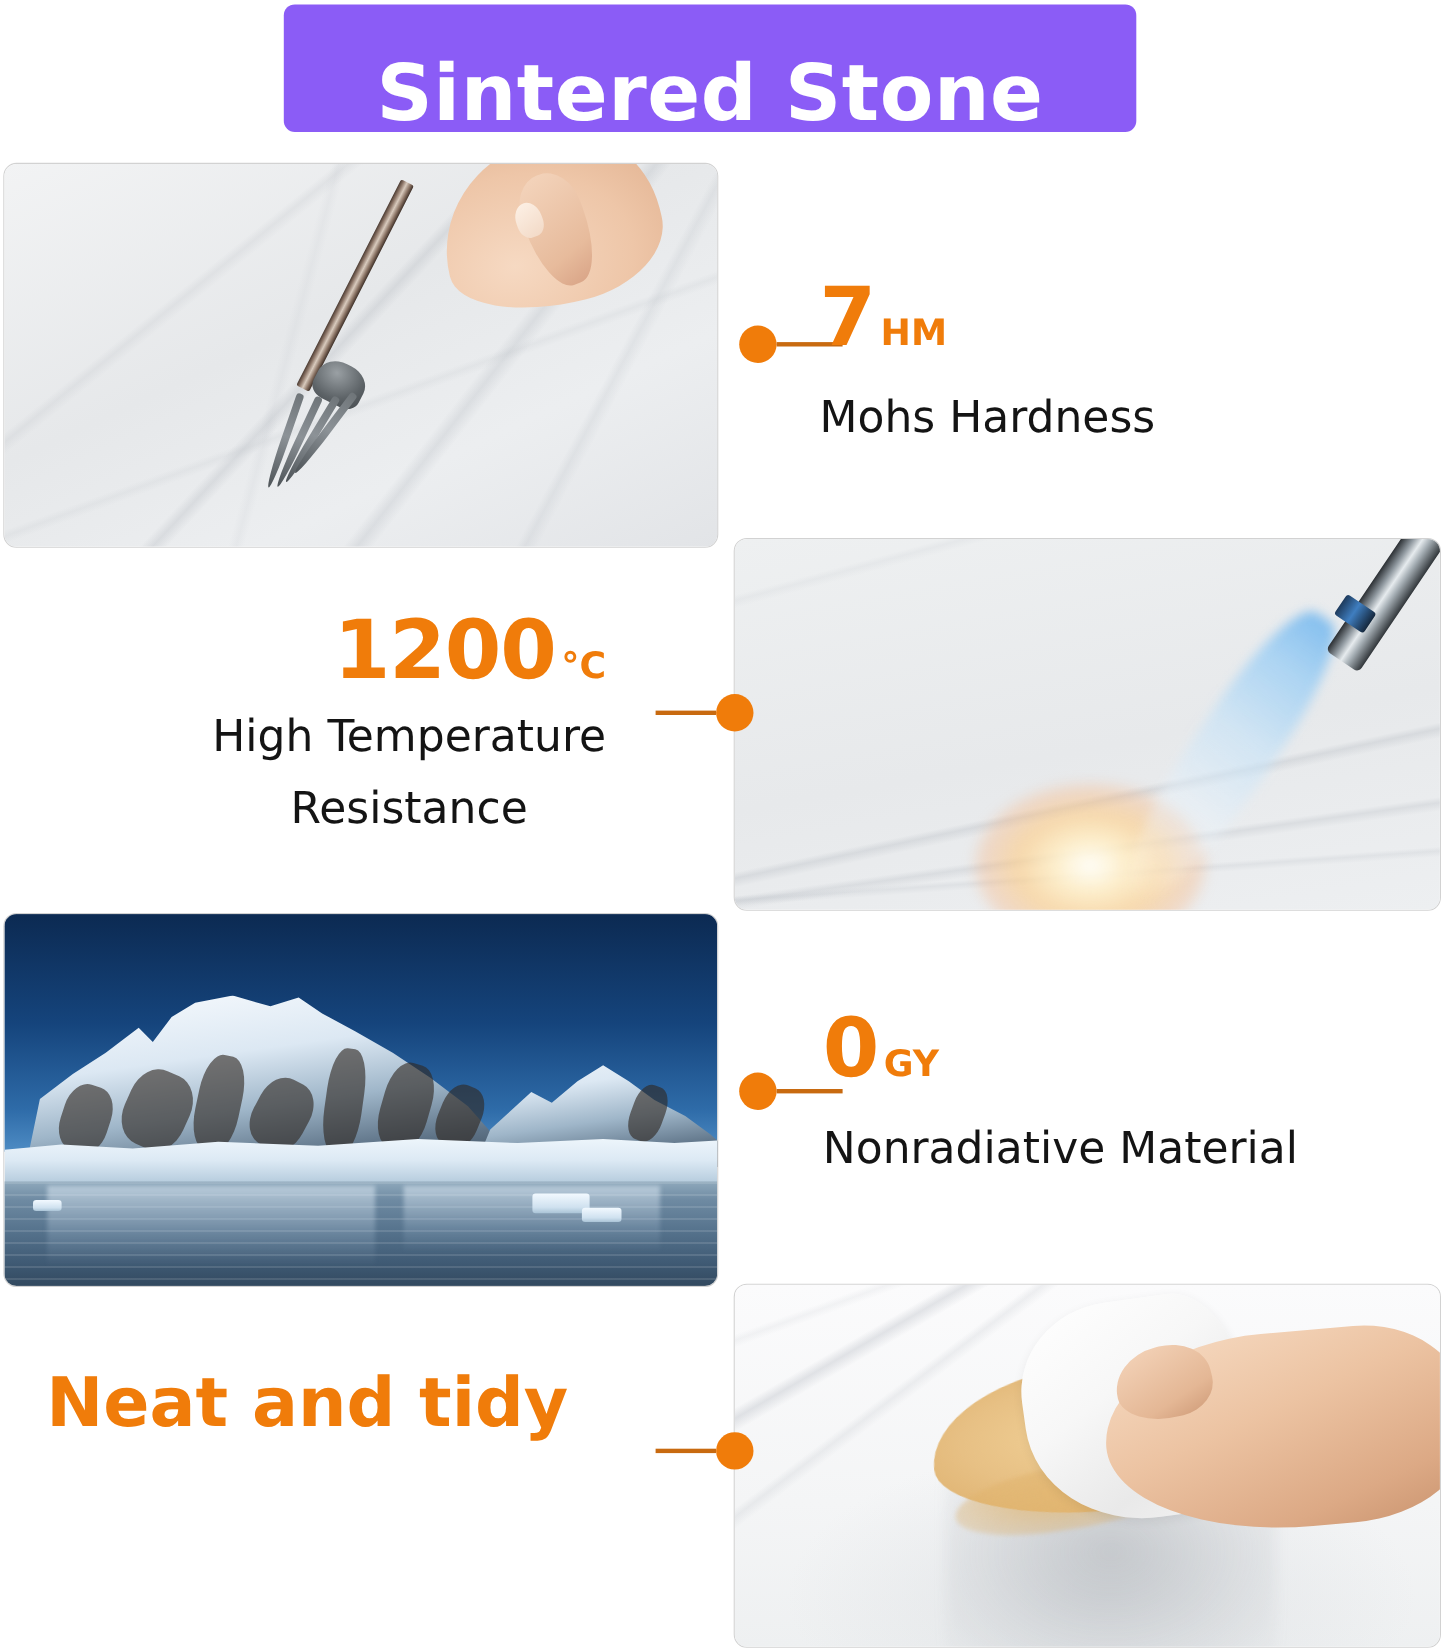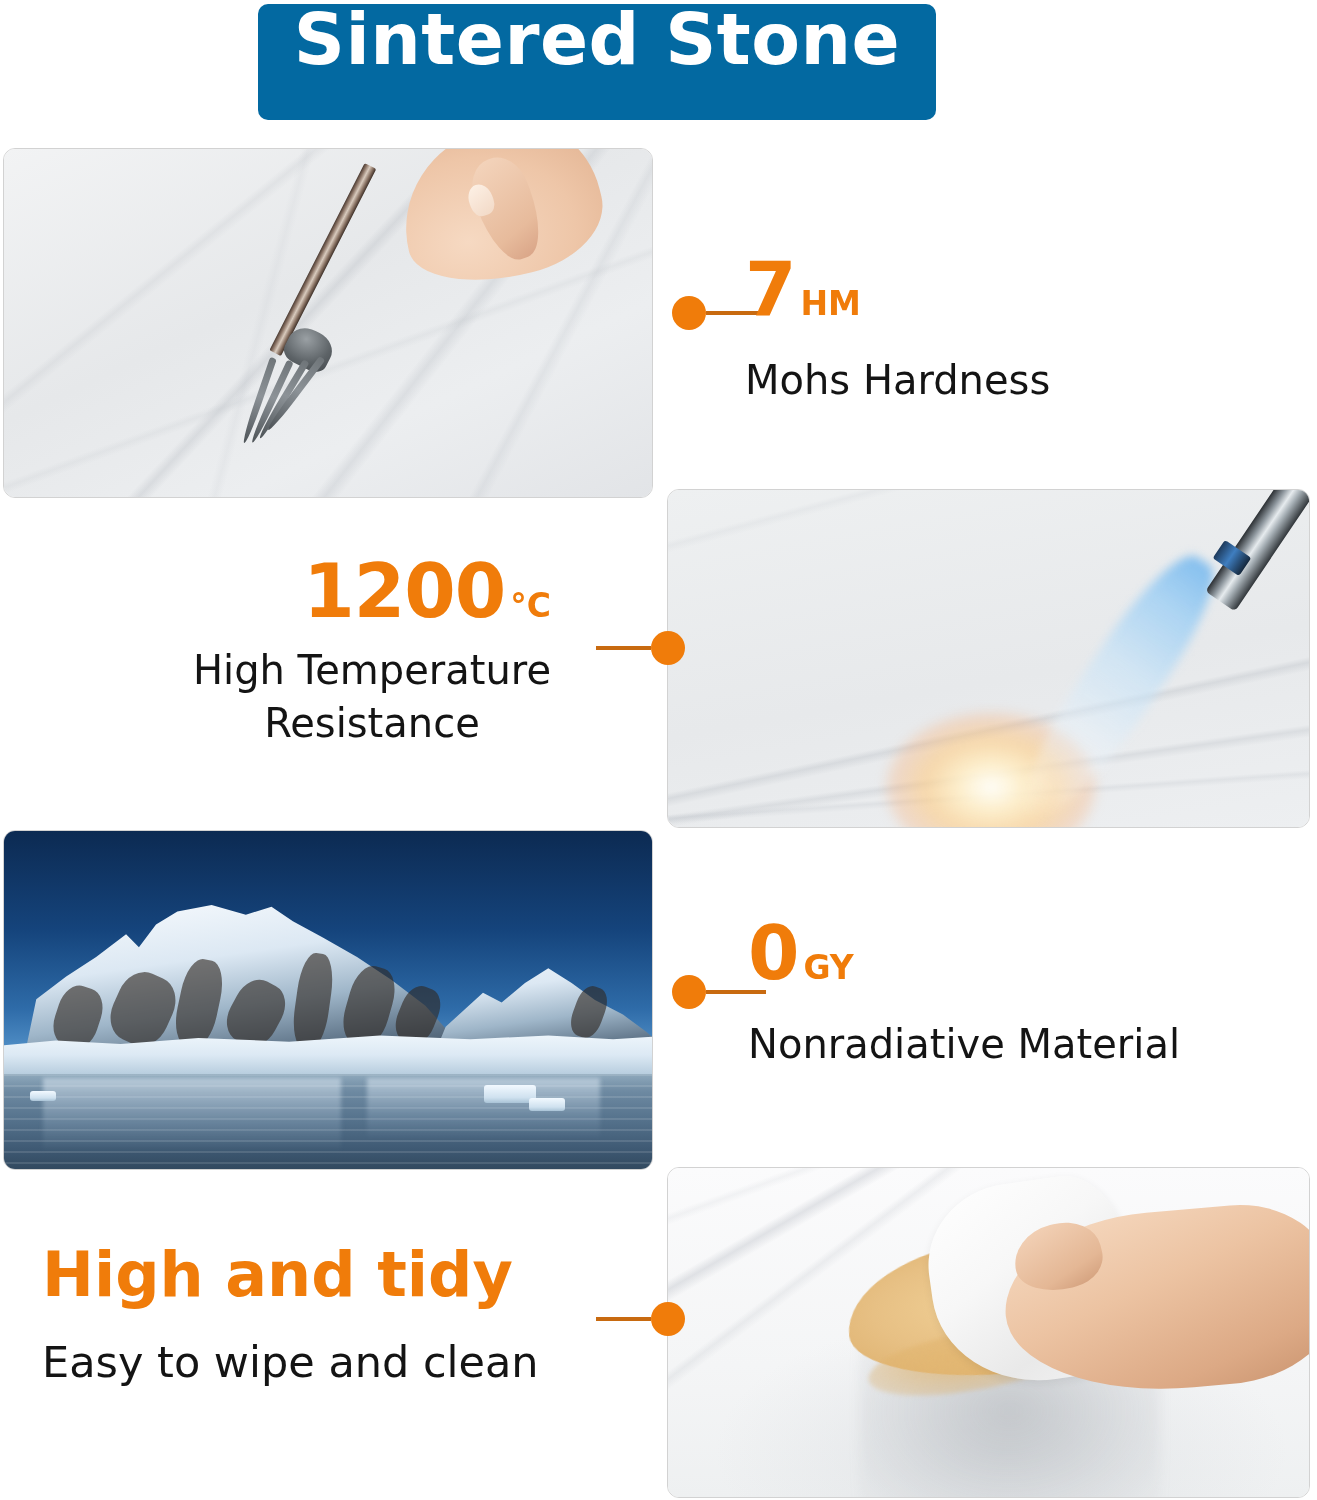--- a/index.html
+++ b/index.html
@@ -13,26 +13,26 @@
     position: relative;
     overflow: hidden;
     font-family: "DejaVu Sans", "Liberation Sans", sans-serif;
   }
 
   
   .banner {
     position: absolute;
     left: 258px;
     top: 4px;
-    width: 678px;
+    width: 775px;
     height: 116px;
-    background: #0369a1;
+    background: #8b5cf6;
     border-radius: 10px;
     display: flex;
-    align-items: flex-start;
+    align-items: flex-end;
     justify-content: center;
   }
   .banner-title {
     color: #ffffff;
     font-size: 71px;
     font-weight: 700;
     letter-spacing: 0.5px;
     line-height: 1;
     white-space: nowrap;
   }
@@ -429,27 +429,26 @@
   </div>
   <div class="desc">Mohs Hardness</div>
 </div>
 
 <div class="feature f2">
   <div class="value">
     <span class="big">1200</span>
     <span class="unit">°C</span>
   </div>
   <div class="desc">High Temperature</div>
-  <div class="desc" style="margin-top:0;">Resistance</div>
+  <div class="desc" style="margin-top:12px;">Resistance</div>
 </div>
 
 <div class="feature f3">
   <div class="value">
     <span class="big">0</span>
     <span class="unit">GY</span>
   </div>
   <div class="desc">Nonradiative Material</div>
 </div>
 
 <div class="feature f4">
-  <div class="headline">High and tidy</div>
-  <div class="desc">Easy to wipe and clean</div>
+  <div class="headline">Neat and tidy</div>
 </div>
 
 </body></html>

